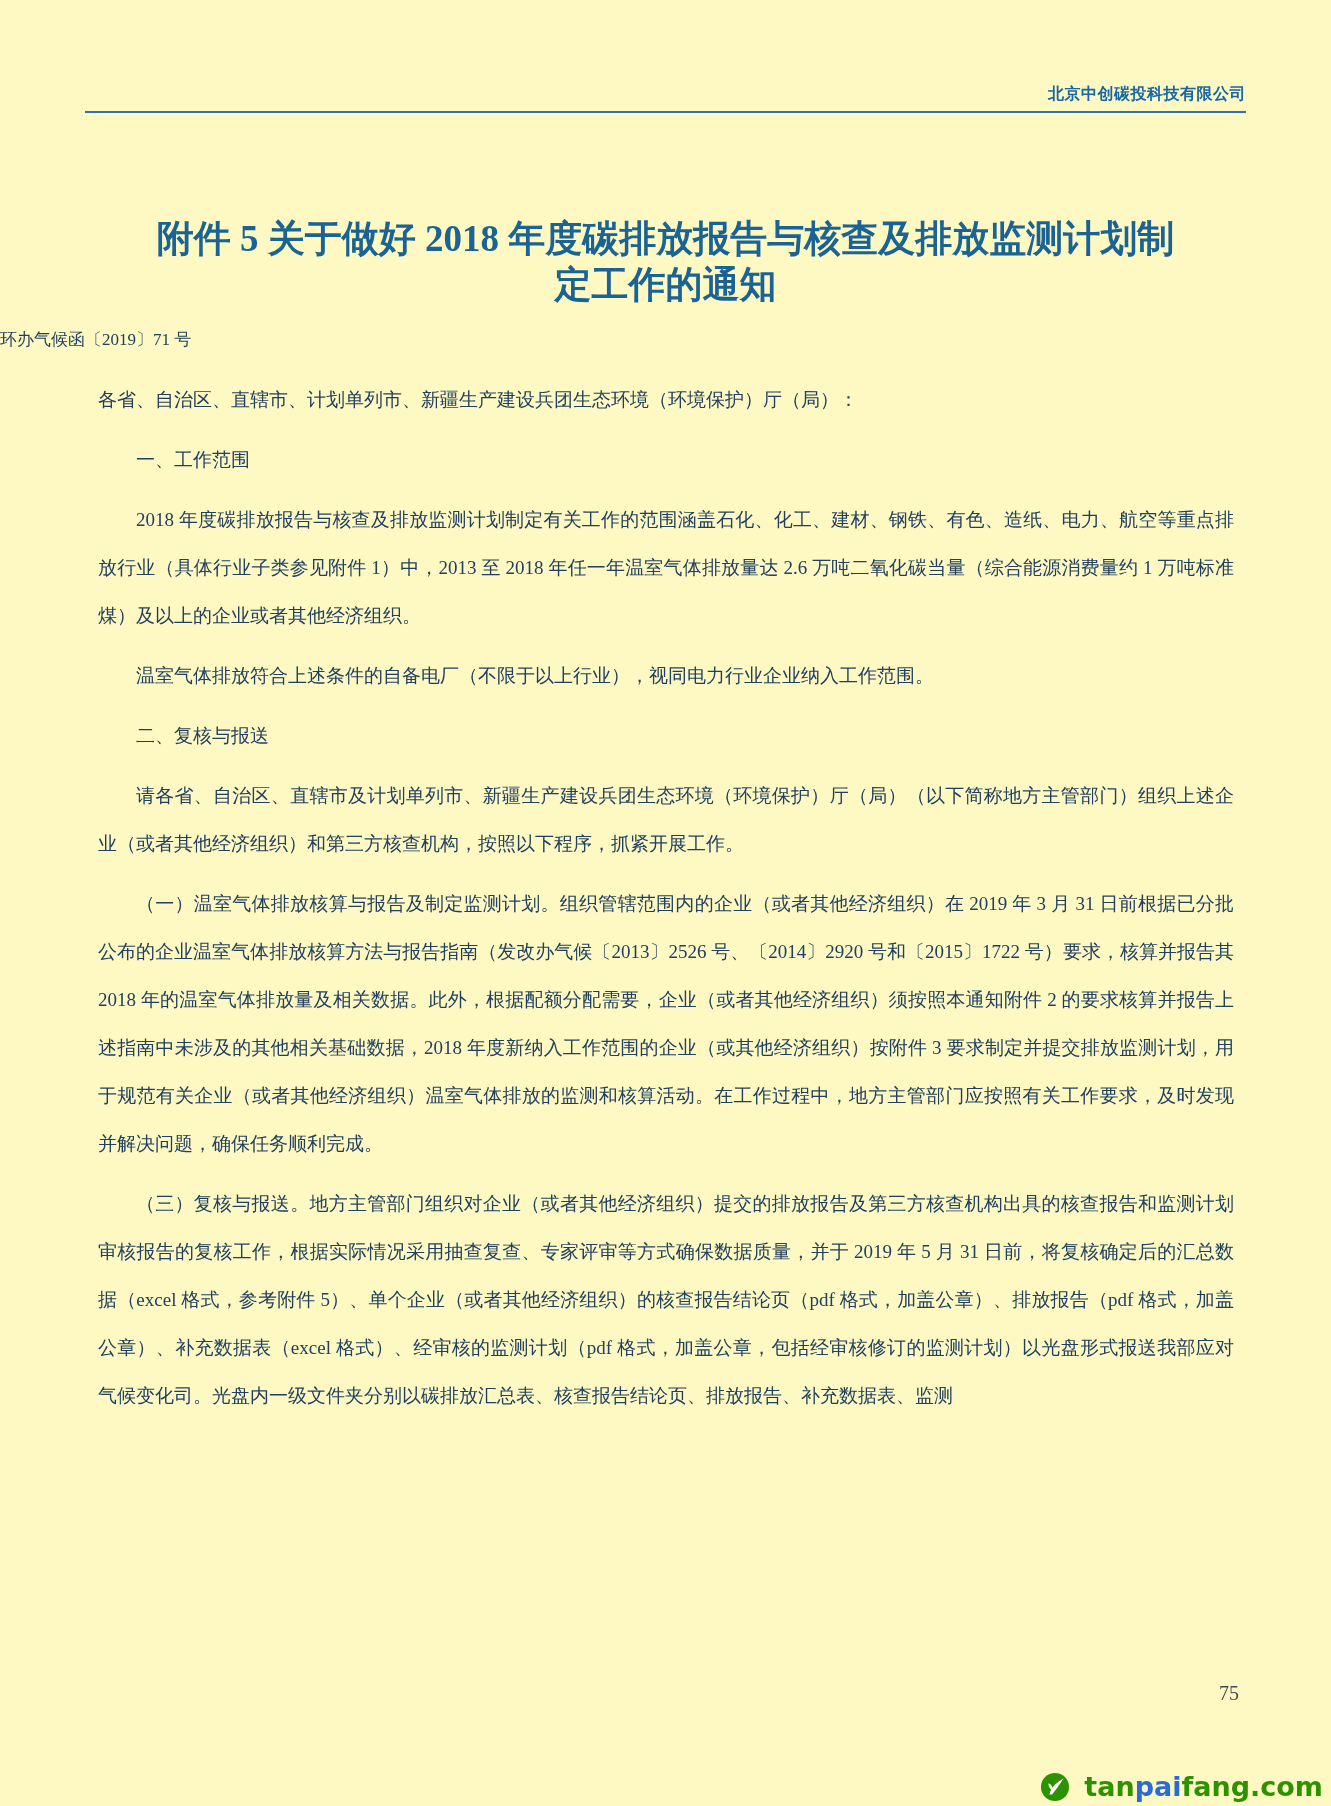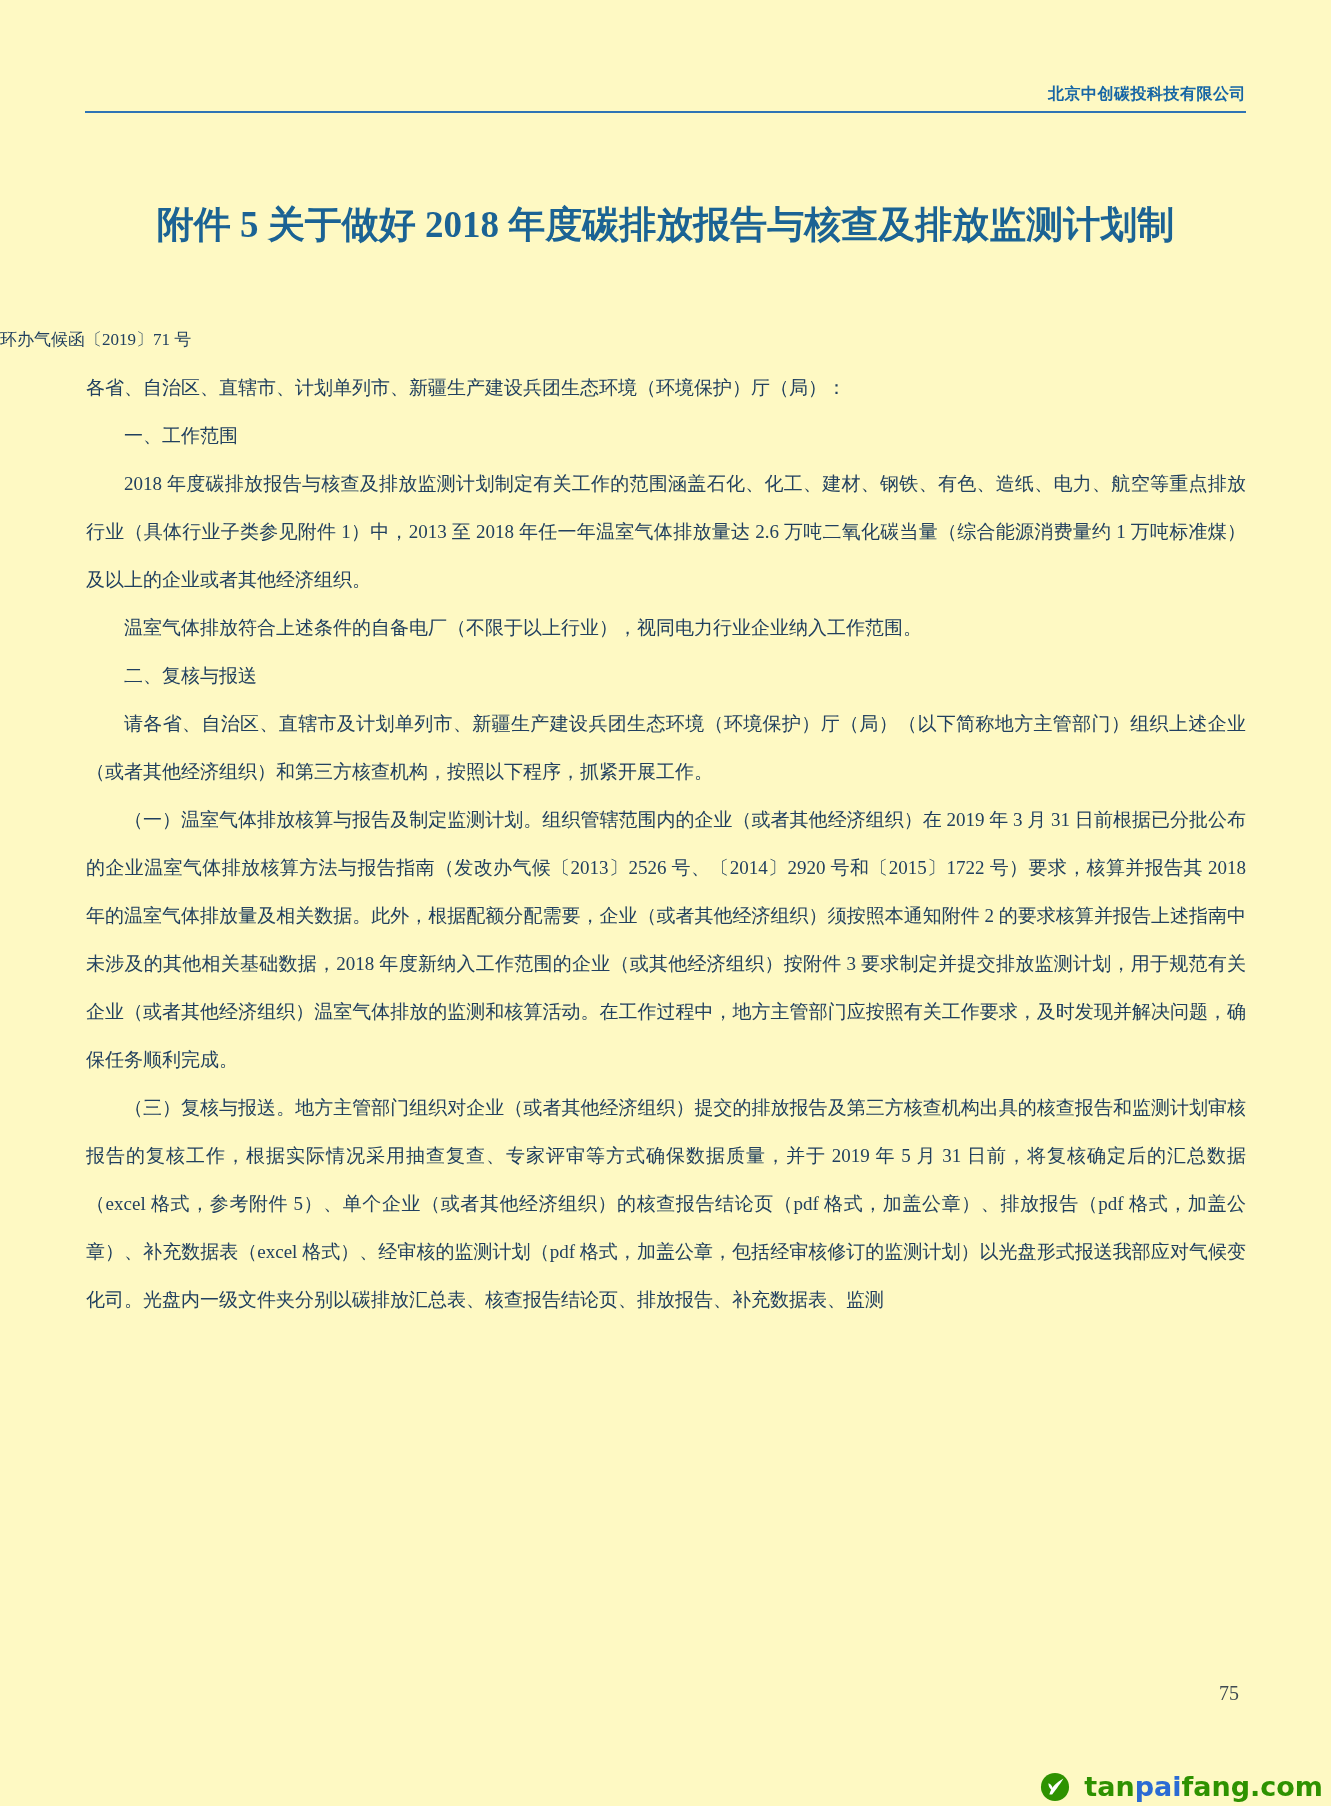--- a/index.html
+++ b/index.html
@@ -60,21 +60,21 @@
   .doc-body {
     position:absolute;
     top:364px;
     left:86px;
     width:1160px;
     font-size:19px;
     line-height:48px;
     color:#21405f;
     text-align:justify;
   }
-  .doc-body p { margin:0; }
+  .doc-body p { margin:12px; }
   .doc-body p.indent { text-indent:2em; }
 
   
   .page-number {
     position:absolute;
     top:1682px;
     right:92px;
     font-size:20px;
     color:#3f4a52;
   }
@@ -99,22 +99,23 @@
   .logo-fang { color:#2e9200; }
 </style>
 </head>
 <body>
 
 <div class="page">
 
   <div class="header-company">北京中创碳投科技有限公司</div>
   <div class="header-rule"></div>
 
-  <h1 class="doc-title" style="margin:0;">
+  <h1 class="doc-title" style="margin:14px;">
     <span>附件 5 关于做好 2018 年度碳排放报告与核查及排放监测计划制</span>
+    <span>定工作的通知</span>
   </h1>
 
   <div class="doc-number">环办气候函〔2019〕71 号</div>
 
   <div class="doc-body">
     <p>各省、自治区、直辖市、计划单列市、新疆生产建设兵团生态环境（环境保护）厅（局）：</p>
     <p class="indent">一、工作范围</p>
     <p class="indent">2018 年度碳排放报告与核查及排放监测计划制定有关工作的范围涵盖石化、化工、建材、钢铁、有色、造纸、电力、航空等重点排放行业（具体行业子类参见附件 1）中，2013 至 2018 年任一年温室气体排放量达 2.6 万吨二氧化碳当量（综合能源消费量约 1 万吨标准煤）及以上的企业或者其他经济组织。</p>
     <p class="indent">温室气体排放符合上述条件的自备电厂（不限于以上行业），视同电力行业企业纳入工作范围。</p>
     <p class="indent">二、复核与报送</p>

